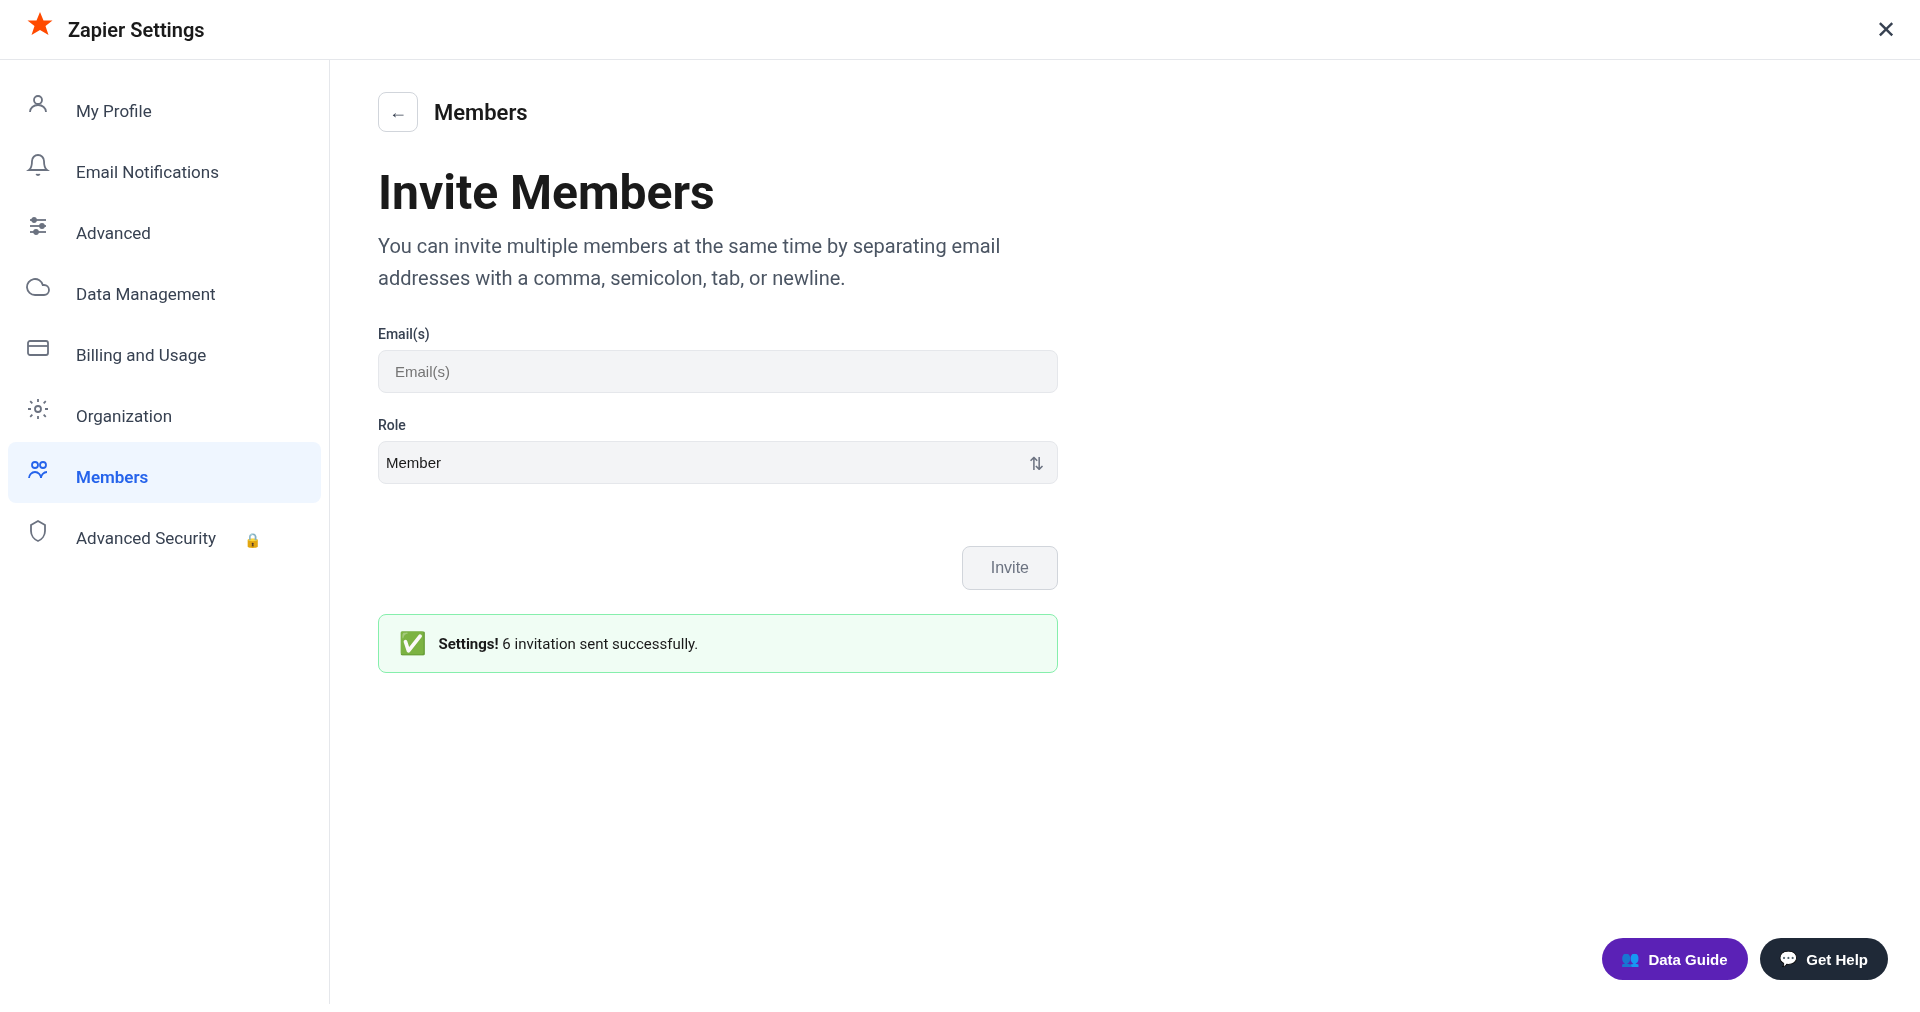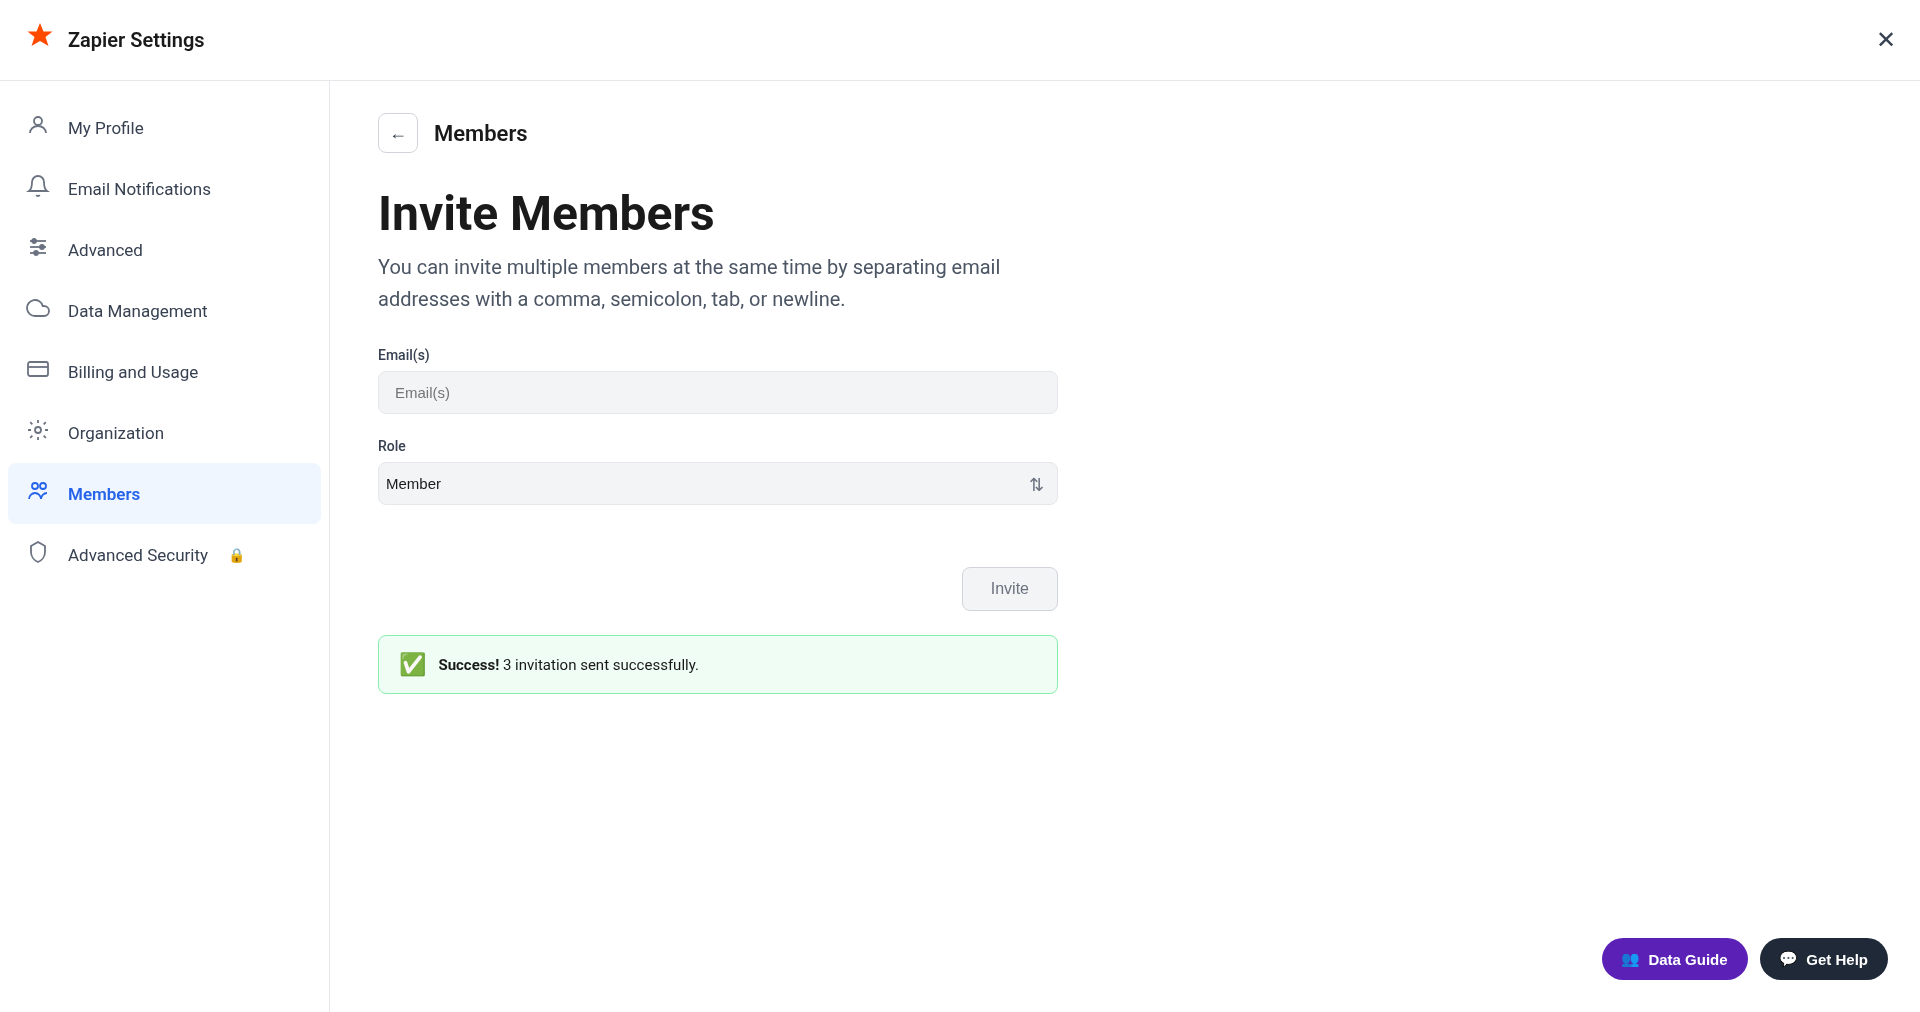--- a/index.html
+++ b/index.html
@@ -1,38 +1,38 @@
 <!DOCTYPE html>
 <html><head>
   <meta charset="utf-8">
   <style>
     * { box-sizing: border-box; margin: 0; padding: 0; }
     body { font-family: -apple-system, BlinkMacSystemFont, 'Segoe UI', Roboto, sans-serif; background: #fff; width: 1920px; height: 1012px; overflow: hidden; }
 
     
     .header {
       display: flex; align-items: center; justify-content: space-between;
-      padding: 0 24px; height: 81px; border-bottom: 1px solid #e5e7eb;
+      padding: 0 24px; height: 60px; border-bottom: 1px solid #e5e7eb;
       background: #fff;
     }
     .header-left { display: flex; align-items: center; gap: 12px; }
     .zapier-logo { color: #ff4a00; font-size: 28px; }
     .header-title { font-size: 20px; font-weight: 600; color: #1a1a1a; }
     .close-btn { background: none; border: none; cursor: pointer; color: #374151; font-size: 24px; }
 
     
     .layout { display: flex; height: calc(1012px - 68px); }
 
     
     .sidebar {
       width: 330px; min-width: 330px; border-right: 1px solid #e5e7eb;
       padding: 16px 0; background: #fff; overflow-y: auto;
     }
     .sidebar-item {
-      display: flex; align-items: center; gap: 16px;
+      display: flex; align-items: flex-end; gap: 24px;
       padding: 16px 24px; cursor: pointer; color: #374151; font-size: 17px;
       transition: background 0.15s;
     }
     .sidebar-item.active { background: #eff6ff; color: #2563eb; font-weight: 600; border-radius: 8px; margin: 0 8px; padding: 16px 16px; }
     .sidebar-item .icon { font-size: 22px; min-width: 28px; text-align: center; }
     .sidebar-item-label { font-size: 17px; }
     .sidebar-item.active .sidebar-item-label { color: #2563eb; }
 
     
     .main { flex: 1; padding: 32px 48px; overflow-y: auto; background: #fff; }
@@ -231,21 +231,21 @@
       </div>
     </div>
 
     <div class="invite-btn-row">
       <button class="invite-btn">Invite</button>
     </div>
 
     <div class="success-banner">
       <span class="success-icon">✅</span>
       <span class="success-text">
-        <strong>Success!</strong><span> 3 invitation sent successfully.</span>
+        <strong>Settings!</strong><span> 6 invitation sent successfully.</span>
       </span>
     </div>
 
   </main>
 </div>
 
 <div class="bottom-btns">
   <button class="team-guide-btn">
     <span>👥</span>
     <span>Data Guide</span>

